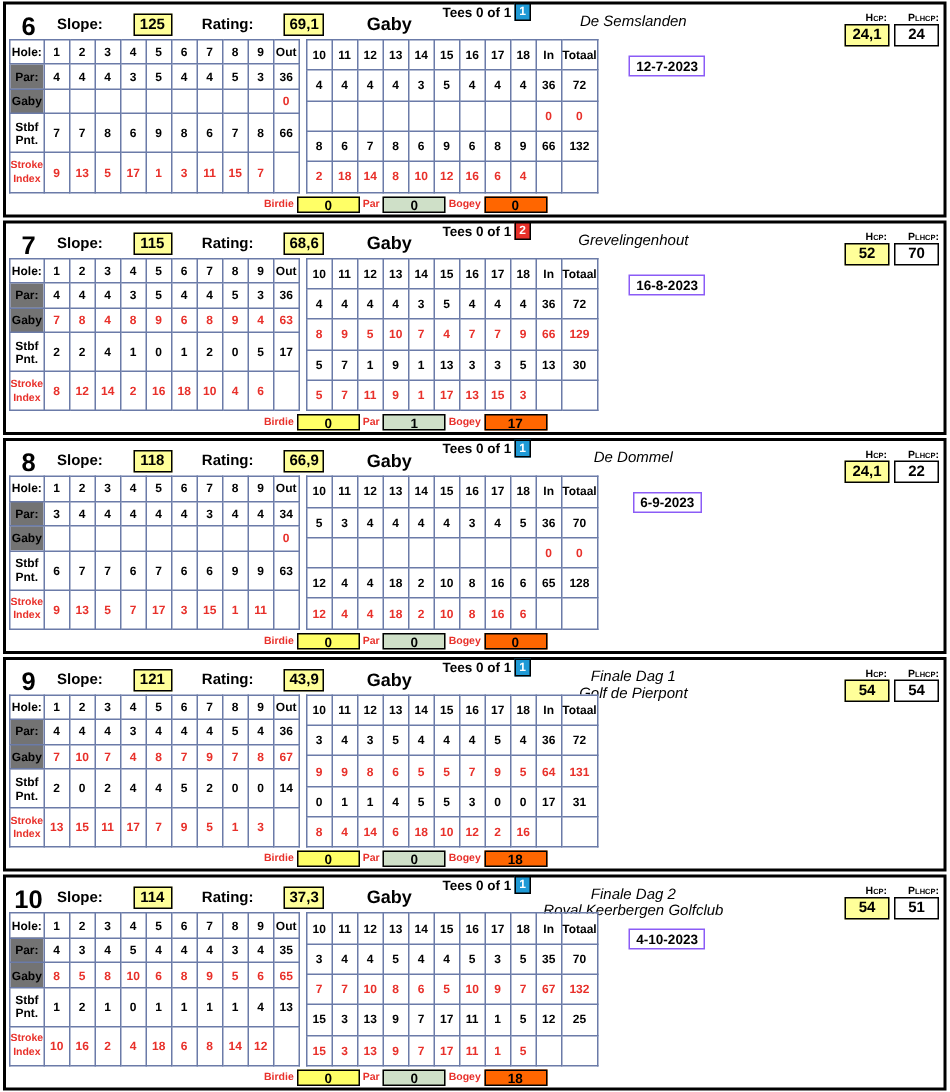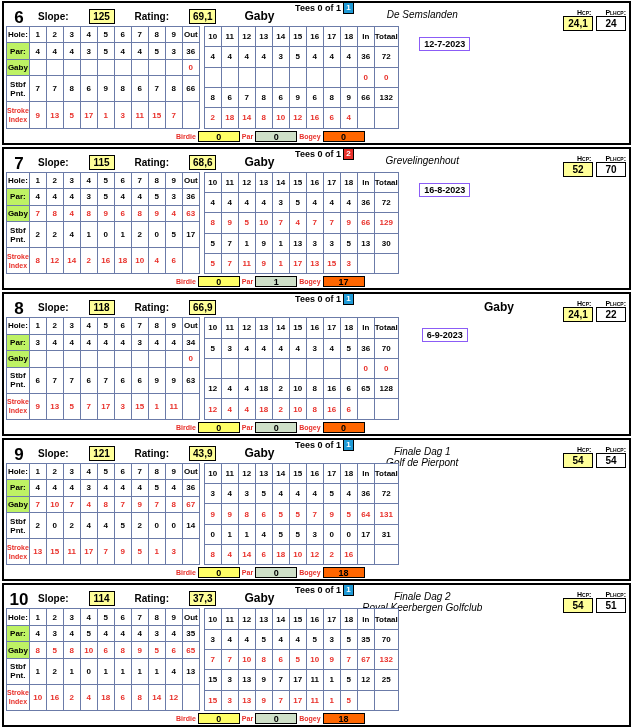--- a/index.html
+++ b/index.html
@@ -121,21 +121,21 @@
   }
   td.lab {
     width: 46px;
     border: 1px solid #000;
     text-align: left;
     padding-left: 3px;
     font-size: 9px;
     font-weight: bold;
     background: #ffffff;
   }
-  td.lab.peach { background: #bef264; }
+  td.lab.peach { background: #737373; }
   td.lab.red { color: #e8302a; font-size: 7px; line-height: 9px; text-align: center; padding-left: 0; }
   td.blank { border: none; background: transparent; }
   .peach { background: #f6ded0; }
   .blue { background: #c7cfe4; }
   .yellow { background: #ffff66; }
   .red-t { color: #e8302a; }
   .white { background: #fff; }
   td.sum { width: 22px; }
   td.tot { width: 26px; }
   .date-col {
@@ -547,20 +547,21 @@
         </span></div>
       <div class="top">
         <div class="rnd-num">8</div>
         <div class="slope-rating">
           <span class="lbl-b">Slope:</span>
           <span class="val-yellow">118</span>
           <span class="lbl-b">Rating:</span>
           <span class="val-yellow">66,9</span>
         </div>
         <div class="player">Gaby</div>
+        <div class="course">De Dommel</div>
         <div class="hcp-block">
           <div class="hcp-head">
             <span>Hcp:</span>
             <span>Plhcp:</span>
           </div>
           <div class="hcp-vals">
             <span class="val-yellow">24,1</span>
             <span class="val-plain">22</span>
           </div>
         </div>
@@ -1050,20 +1051,23 @@
               <td class="blue red-t">7</td>
               <td class="blue red-t">17</td>
               <td class="blue red-t">11</td>
               <td class="blue red-t">1</td>
               <td class="blue red-t">5</td>
               <td class="sum blank"></td>
               <td class="tot blank"></td>
             </tr>
           </tbody>
         </table>
+        <div class="date-col">
+          <div class="date-box">4-10-2023</div>
+        </div>
       </div>
       <div class="bottom-bar">
         <span class="bb-lbl">Birdie</span>
         <span class="bb-cell bb-yellow">0</span>
         <span class="bb-lbl">Par</span>
         <span class="bb-cell bb-green">0</span>
         <span class="bb-lbl">Bogey</span>
         <span class="bb-cell bb-orange">18</span>
       </div>
     </div>

